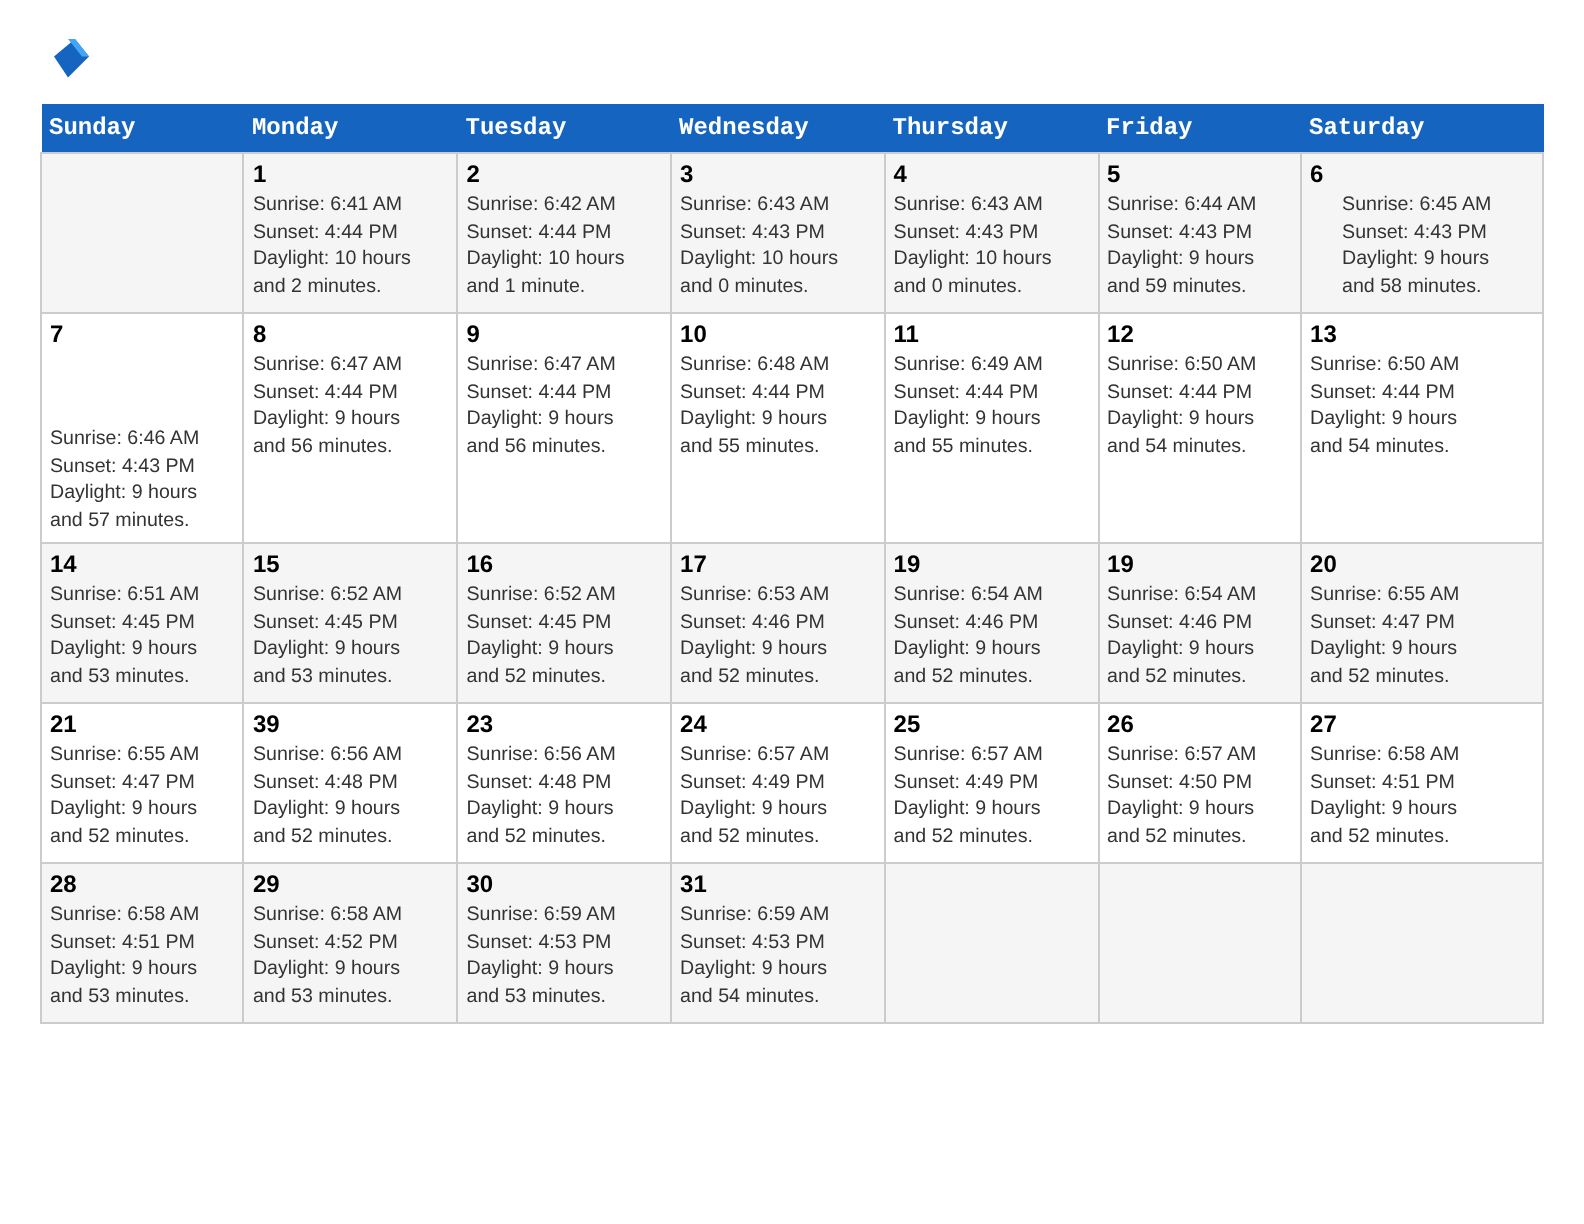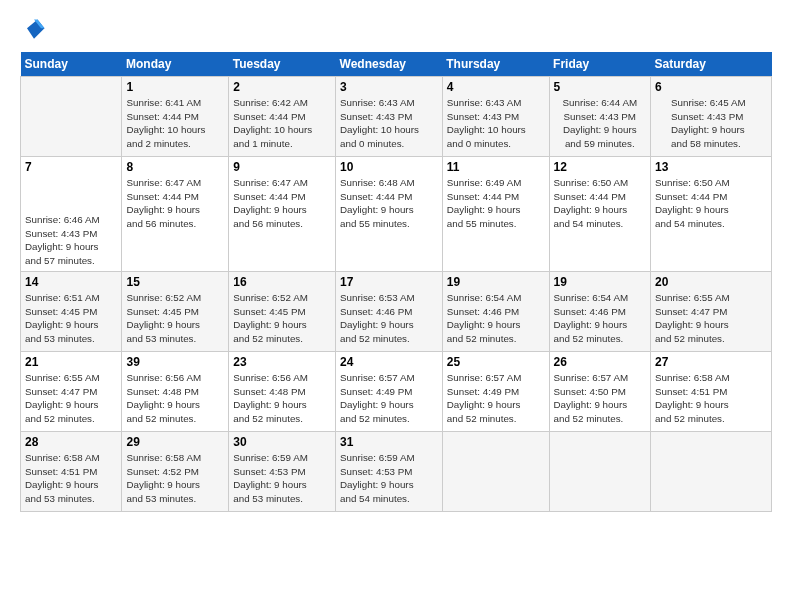--- a/index.html
+++ b/index.html
@@ -59,20 +59,21 @@
       border-collapse: collapse;
       font-size: 10.5px;
     }
     thead tr th {
       background-color: #1565c0;
       color: #fff;
       padding: 5px 4px;
       text-align: left;
       font-size: 12px;
       font-weight: bold;
+      font-family: Liberation Mono, monospace;
     }
     tbody tr td {
       border: 1px solid #ccc;
       padding: 3px 4px;
       vertical-align: top;
       height: 80px;
     }
     tbody tr:nth-child(odd) td {
       background-color: #f5f5f5;
     }
@@ -154,21 +155,21 @@
           </td>
           <td>
             <span class="day-num">4</span>
             <div class="day-info" style="white-space: pre-line;">Sunrise: 6:43 AM
 Sunset: 4:43 PM
 Daylight: 10 hours
 and 0 minutes.</div>
           </td>
           <td>
             <span class="day-num">5</span>
-            <div class="day-info" style="white-space: pre-line; text-align: center;">Sunrise: 6:44 AM
+            <div class="day-info" style="white-space: pre-line;">Sunrise: 6:44 AM
 Sunset: 4:43 PM
 Daylight: 9 hours
 and 59 minutes.</div>
           </td>
           <td>
             <span class="day-num">6</span>
             <div class="day-info" style="white-space: pre-line; margin-left: 16px;">Sunrise: 6:45 AM
 Sunset: 4:43 PM
 Daylight: 9 hours
 and 58 minutes.</div>

